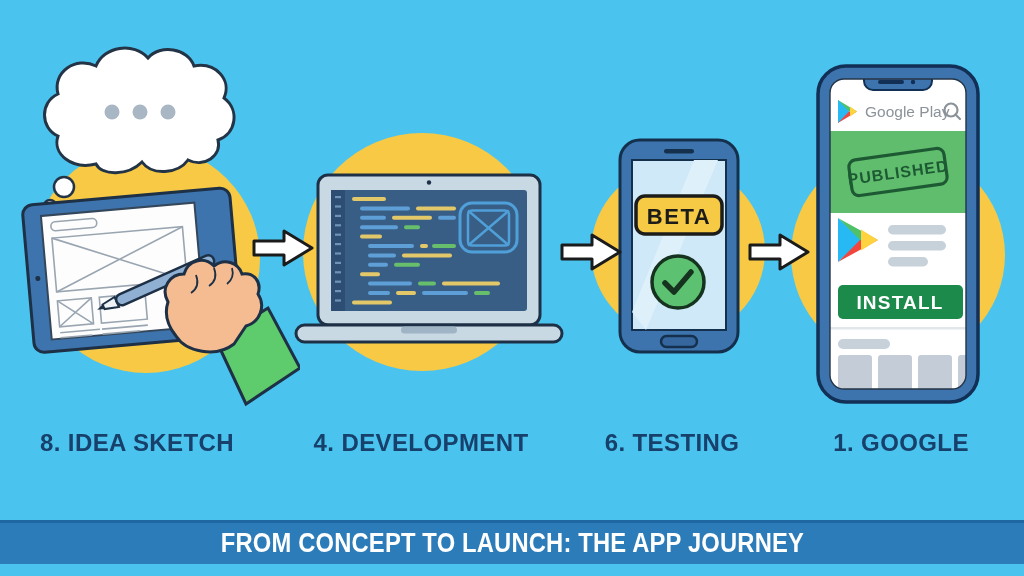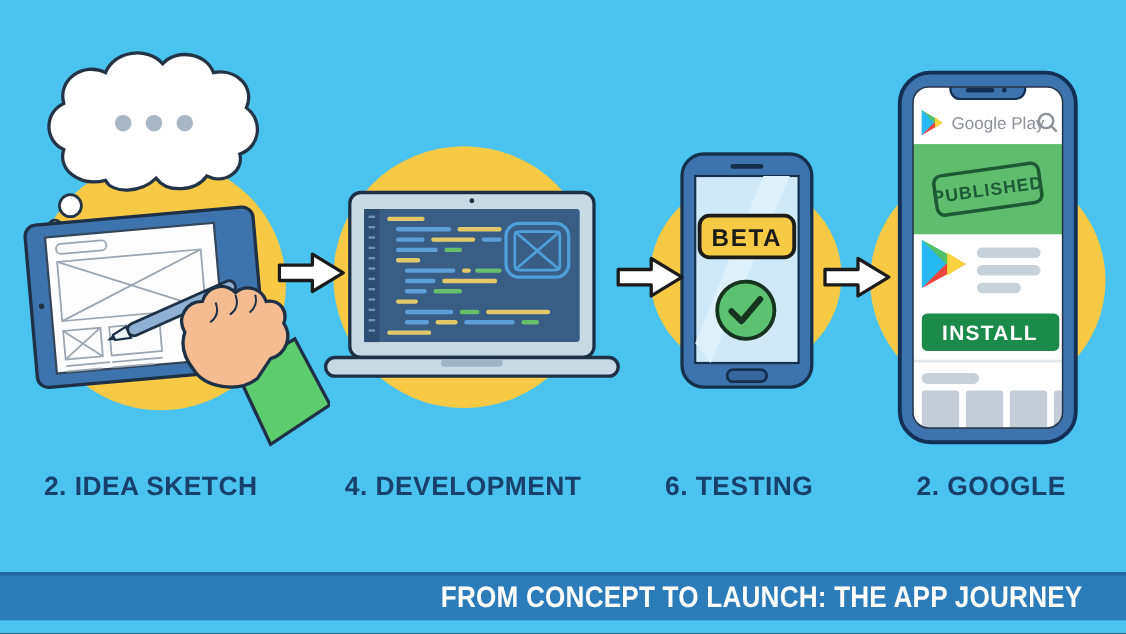--- a/index.html
+++ b/index.html
@@ -14,21 +14,21 @@
   .step-label{
     position:absolute;transform:translateX(-50%);text-align:center;
     font-weight:bold;font-size:24px;line-height:29px;letter-spacing:.4px;
     color:var(--label-text,#17406b);white-space:nowrap;
   }
   .banner{
     position:absolute;left:0;right:0;top:520px;height:44px;
     background:var(--banner-bg,#2b7cb9);
     border-top:3px solid var(--banner-border,#1f67a2);
     box-sizing:border-box;
-    display:flex;align-items:center;justify-content:flex-end;
+    display:flex;align-items:center;justify-content:center;
   }
   .banner-text{
     color:#ffffff;font-weight:bold;font-size:27px;letter-spacing:.2px;
     transform:scaleX(.88);white-space:nowrap;
   }
   .device-fill{fill:var(--device-blue,#3e74ae);}
   .beta-fill{fill:var(--beta-yellow,#f7ca45);}
   .check-fill{fill:var(--success-green,#5cc272);}
   .install-fill{fill:var(--install-green,#1b8a4b);}
   .published-fill{fill:var(--published-green,#5fbd6d);}
@@ -213,31 +213,31 @@
     <polygon points="2,14 32,14 32,4 60,21 32,38 32,28 2,28" fill="#ffffff" stroke="#1b1b1b" stroke-width="3" stroke-linejoin="round"></polygon>
   </svg>
   <svg class="arrow" style="left:560px;top:231px" width="62" height="42" viewBox="0 0 62 42">
     <polygon points="2,14 32,14 32,4 60,21 32,38 32,28 2,28" fill="#ffffff" stroke="#1b1b1b" stroke-width="3" stroke-linejoin="round"></polygon>
   </svg>
   <svg class="arrow" style="left:748px;top:231px" width="62" height="42" viewBox="0 0 62 42">
     <polygon points="2,14 32,14 32,4 60,21 32,38 32,28 2,28" fill="#ffffff" stroke="#1b1b1b" stroke-width="3" stroke-linejoin="round"></polygon>
   </svg>
 
   <div class="step-label" style="left:137px;top:428px">
-    <div>2. IDEA SKETCH</div>
+    <div>8. IDEA SKETCH</div>
     <div></div>
   </div>
   <div class="step-label" style="left:421px;top:428px">
     <div>4. DEVELOPMENT</div>
     <div></div>
   </div>
   <div class="step-label" style="left:672px;top:428px">
     <div>6. TESTING</div>
   </div>
   <div class="step-label" style="left:901px;top:428px">
-    <div>2. GOOGLE</div>
+    <div>1. GOOGLE</div>
   </div>
 
   <div class="banner">
     <div class="banner-text">FROM CONCEPT TO LAUNCH: THE APP JOURNEY</div>
   </div>
 
 </div>
 
 </body></html>

